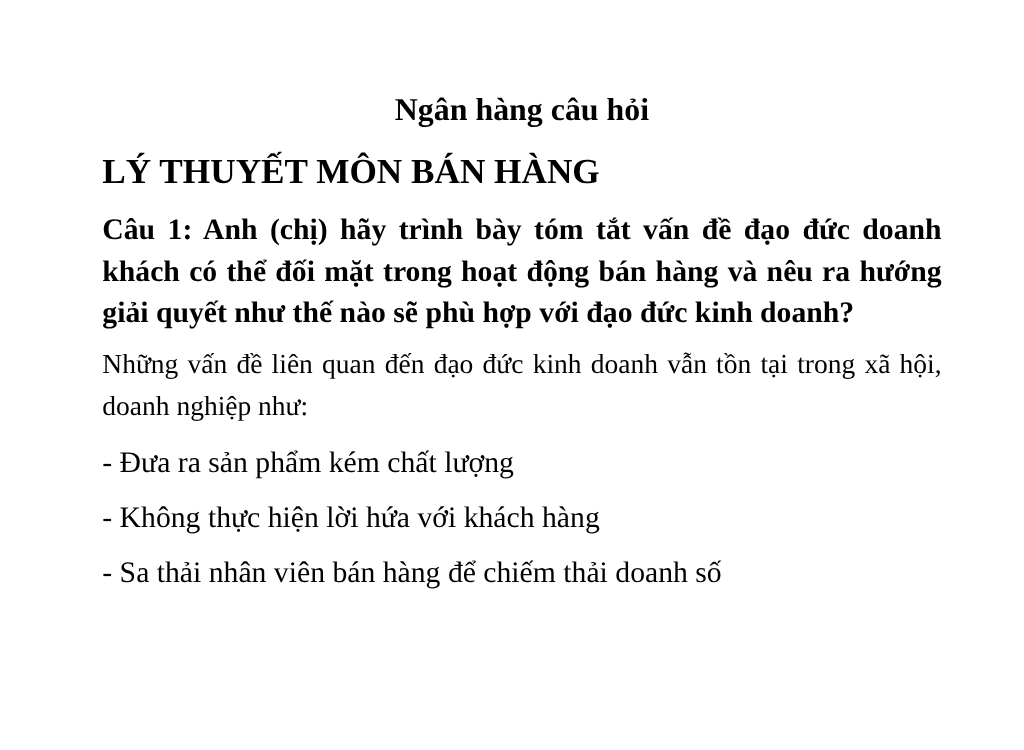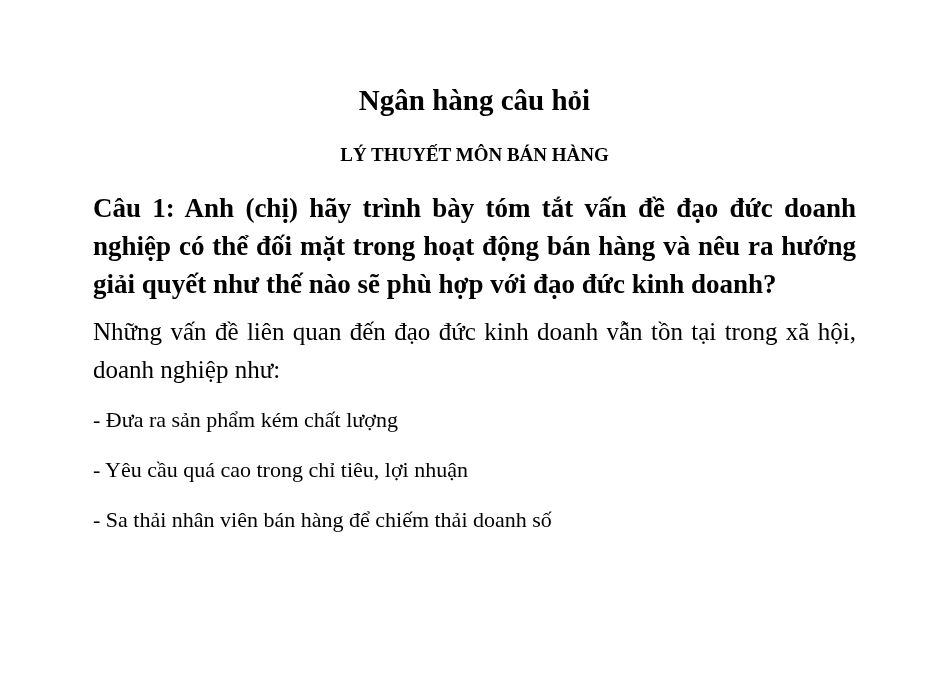--- a/index.html
+++ b/index.html
@@ -22,60 +22,60 @@
     background: #ffffff;
   }
   .doc-title {
     font-size: 29px;
     font-weight: bold;
     text-align: center;
     line-height: 38px;
     margin: 0 0 17px 0;
   }
   .doc-subtitle {
-    font-size: 19px;
+    font-size: 32px;
     font-weight: bold;
-    text-align: center;
+    text-align: left;
     line-height: 38px;
     margin: 0 0 15px 0;
   }
   .question-para {
     font-size: 27px;
     font-weight: bold;
     text-align: justify;
     line-height: 38px;
     margin: 0 0 10px 0;
   }
   .intro-para {
     font-size: 25px;
     font-weight: normal;
     text-align: justify;
     line-height: 38px;
     margin: 0 0 12px 0;
   }
   .bullet-line {
-    font-size: 22px;
+    font-size: 27px;
     font-weight: normal;
     text-align: left;
     line-height: 38px;
     margin: 0 0 12px 0;
   }
 </style>
 </head>
 <body>
 
 <div class="page">
   <h1 class="doc-title">Ngân hàng câu hỏi</h1>
 
   <h2 class="doc-subtitle">LÝ THUYẾT MÔN BÁN HÀNG</h2>
 
-  <p class="question-para">Câu 1: Anh (chị) hãy trình bày tóm tắt vấn đề đạo đức doanh nghiệp có thể đối mặt trong hoạt động bán hàng và nêu ra hướng giải quyết như thế nào sẽ phù hợp với đạo đức kinh doanh?</p>
+  <p class="question-para">Câu 1: Anh (chị) hãy trình bày tóm tắt vấn đề đạo đức doanh khách có thể đối mặt trong hoạt động bán hàng và nêu ra hướng giải quyết như thế nào sẽ phù hợp với đạo đức kinh doanh?</p>
 
   <p class="intro-para">Những vấn đề liên quan đến đạo đức kinh doanh vẫn tồn tại trong xã hội, doanh nghiệp như:</p>
 
   <p class="bullet-line">- Đưa ra sản phẩm kém chất lượng</p>
 
+  <p class="bullet-line">- Không thực hiện lời hứa với khách hàng</p>
 
-  <p class="bullet-line">- Yêu cầu quá cao trong chỉ tiêu, lợi nhuận</p>
 
 
   <p class="bullet-line">- Sa thải nhân viên bán hàng để chiếm thải doanh số</p>
 </div>
 
 </body></html>

